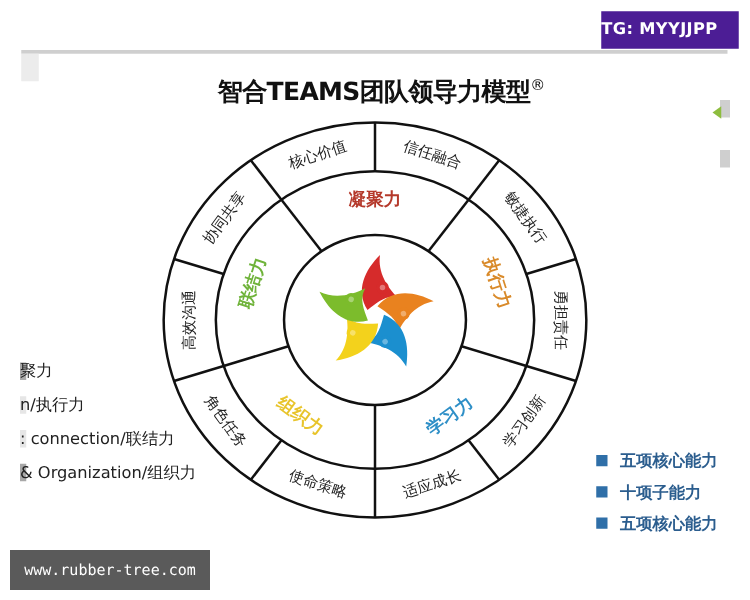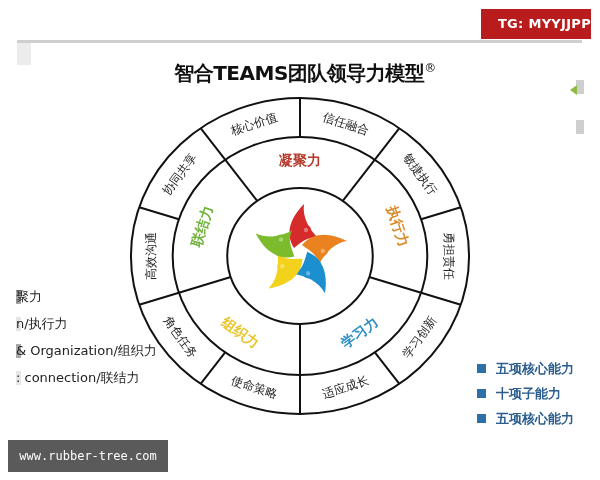--- a/index.html
+++ b/index.html
@@ -21,22 +21,22 @@
   }
   .right-edge-mark.m1 { top:80px; }
   .right-edge-mark.m2 { top:120px; }
   .green-tri {
     position:absolute; left:570px; top:85px; width:0; height:0;
     border-top:5px solid transparent; border-bottom:5px solid transparent;
     border-right:7px solid #8dbd3e;
   }
   .tg-badge {
     position:absolute; left:481px; top:9px; width:110px; height:30px;
-    background:#b91c1c; color:#ffffff; font-family:"DejaVu Sans", sans-serif;
-    font-size:13px; font-weight:bold; line-height:30px; text-align:right;
+    background:#4c1d95; color:#ffffff; font-family:"DejaVu Sans", sans-serif;
+    font-size:13px; font-weight:bold; line-height:30px; text-align:left;
     letter-spacing:0.3px;
   }
   .title {
     position:absolute; left:155px; top:60px; width:300px; text-align:center;
     font-size:20px; font-weight:bold; color:#111;
     font-family:"DejaVu Sans", sans-serif; letter-spacing:-0.5px;
   }
   .title sup { font-size:12px; font-weight:normal; }
   svg.wheel { position:absolute; left:0; top:0; }
   .left-legend {
@@ -154,26 +154,26 @@
 <div class="left-legend">
   <div class="row">
       <span class="tab"></span>
       <span class="txt">聚力</span>
     </div>
   <div class="row">
       <span class="tab" style="background:#e6e6e6"></span>
       <span class="txt">n/执行力</span>
     </div>
   <div class="row">
+      <span class="tab" style="background:#e6e6e6"></span>
+      <span class="txt">: connection/联结力</span>
+    </div>
+  <div class="row">
       <span class="tab"></span>
       <span class="txt">&amp; Organization/组织力</span>
-    </div>
-  <div class="row">
-      <span class="tab" style="background:#e6e6e6"></span>
-      <span class="txt">: connection/联结力</span>
     </div>
 </div>
 
 <div class="right-legend">
   <div class="row">
       <span class="bullet"></span>
       <span>五项核心能力</span>
     </div>
   <div class="row">
       <span class="bullet"></span>

